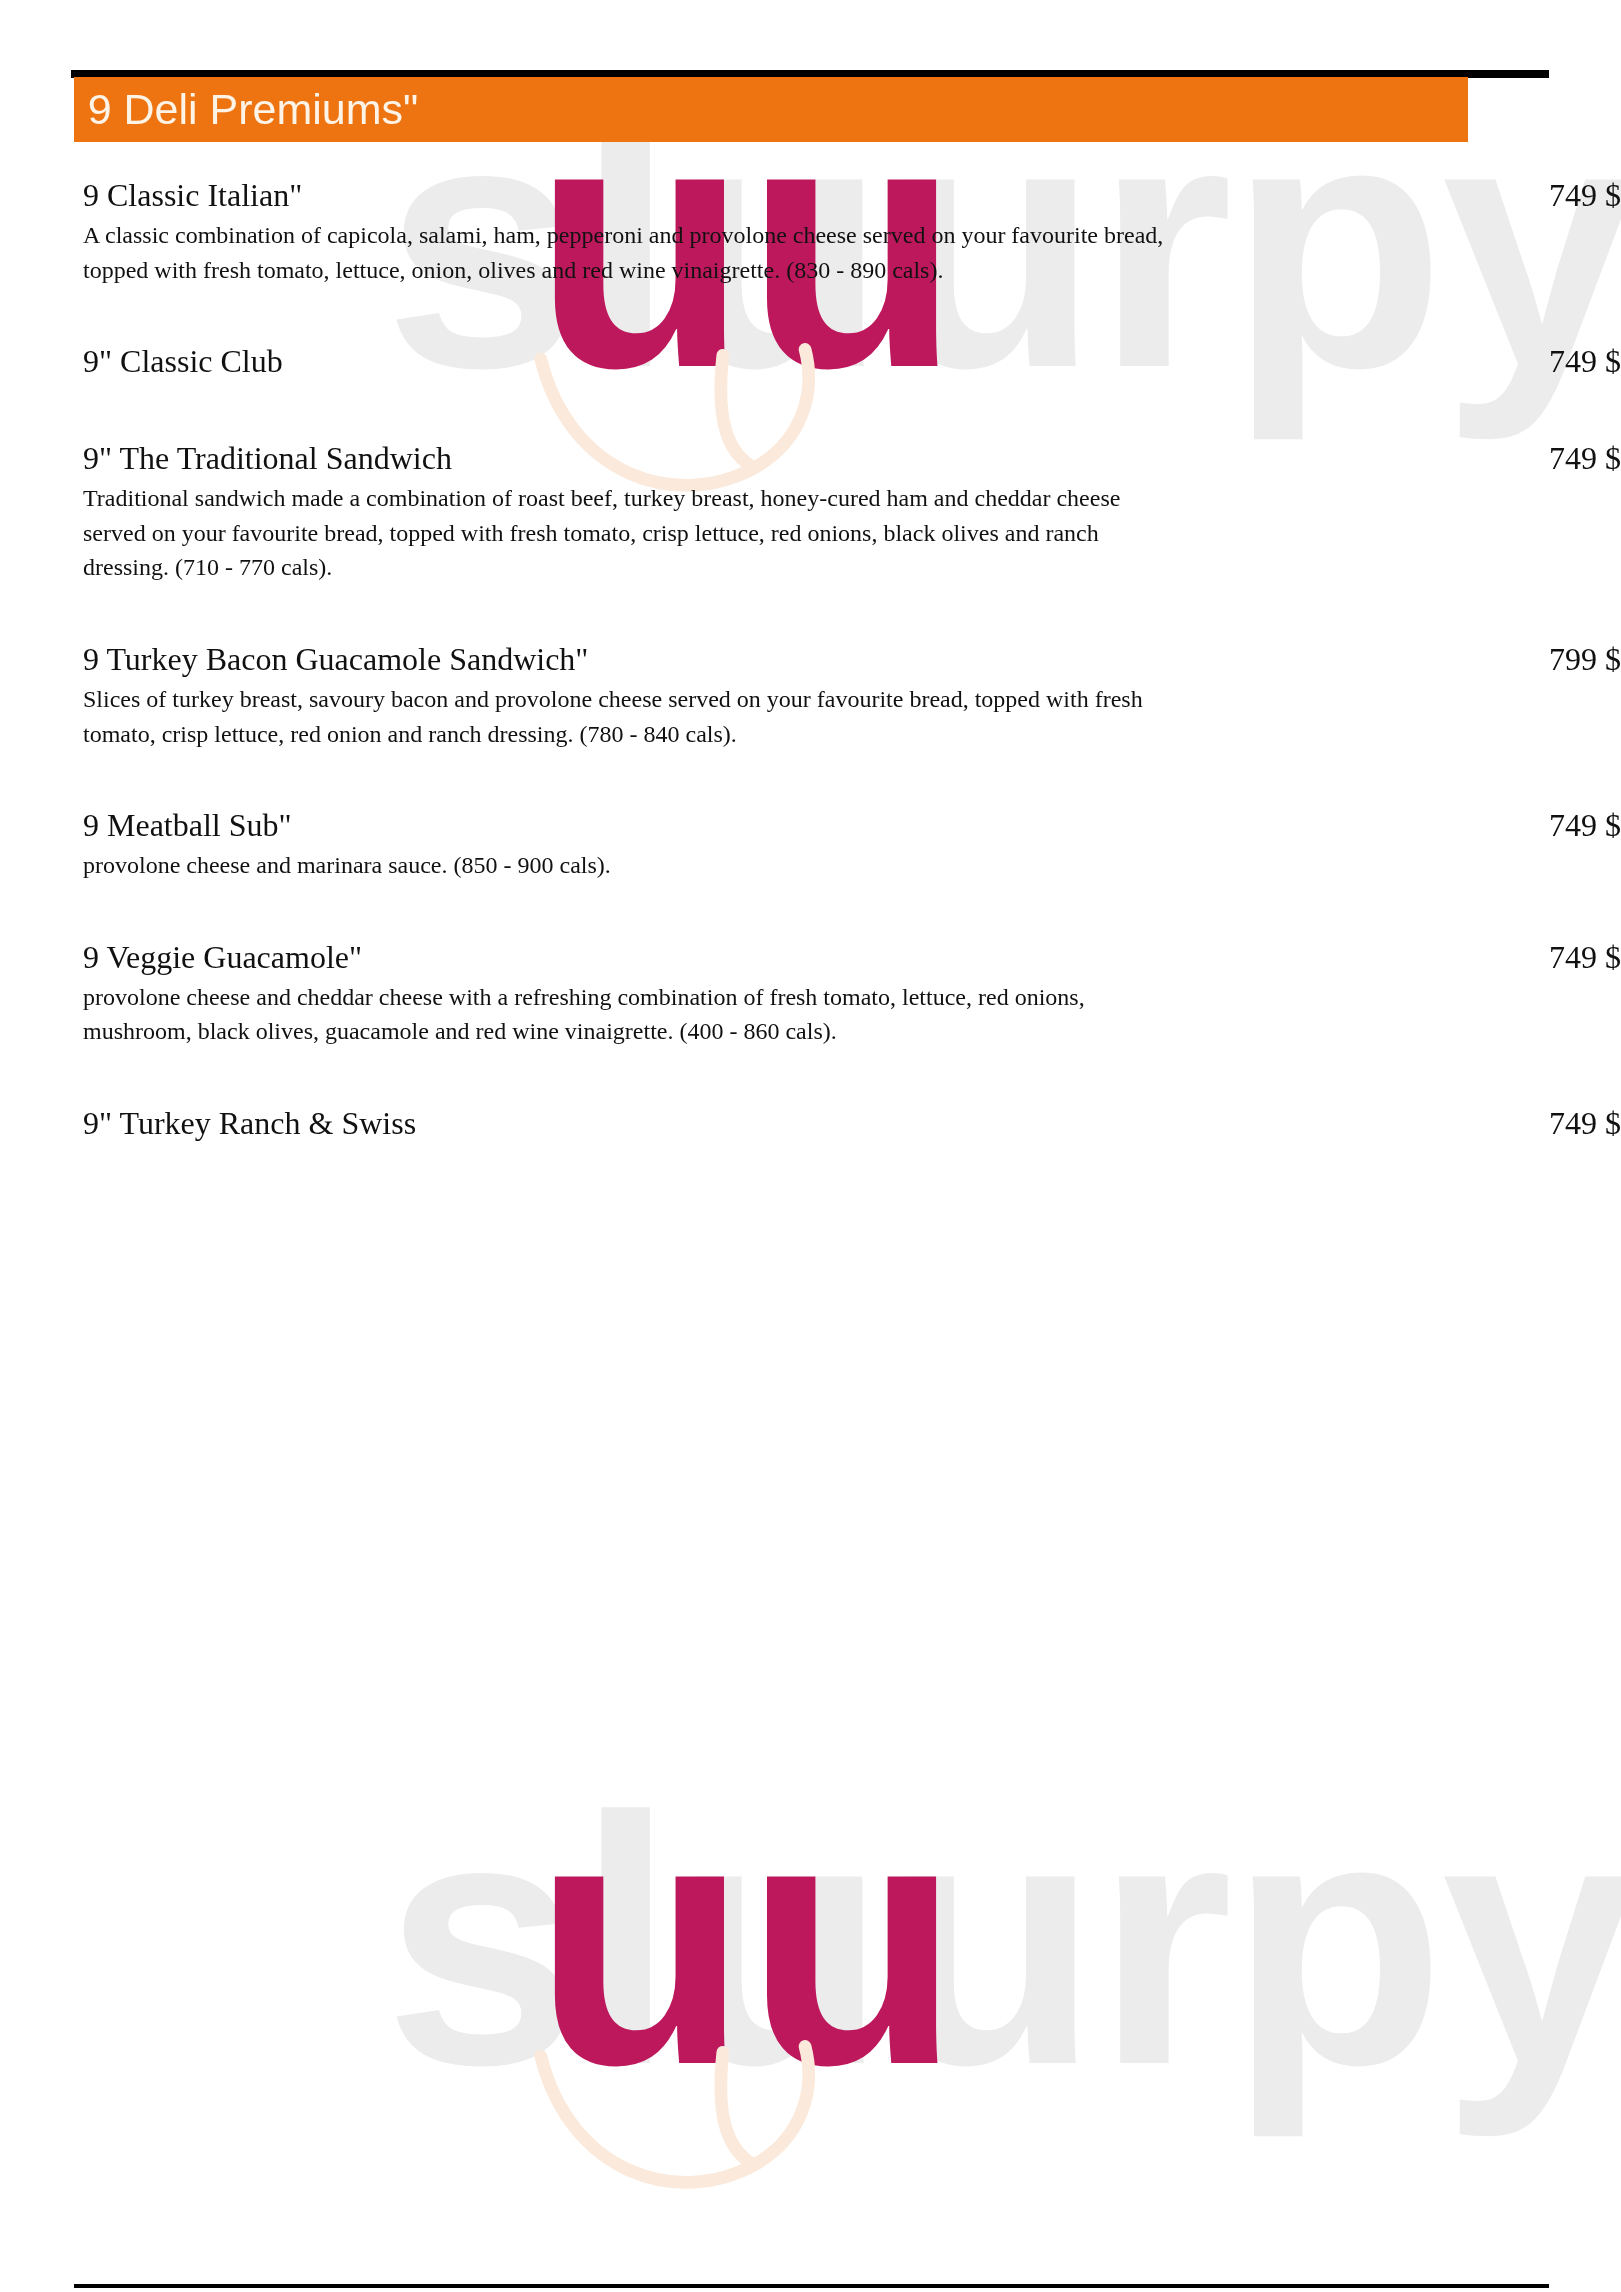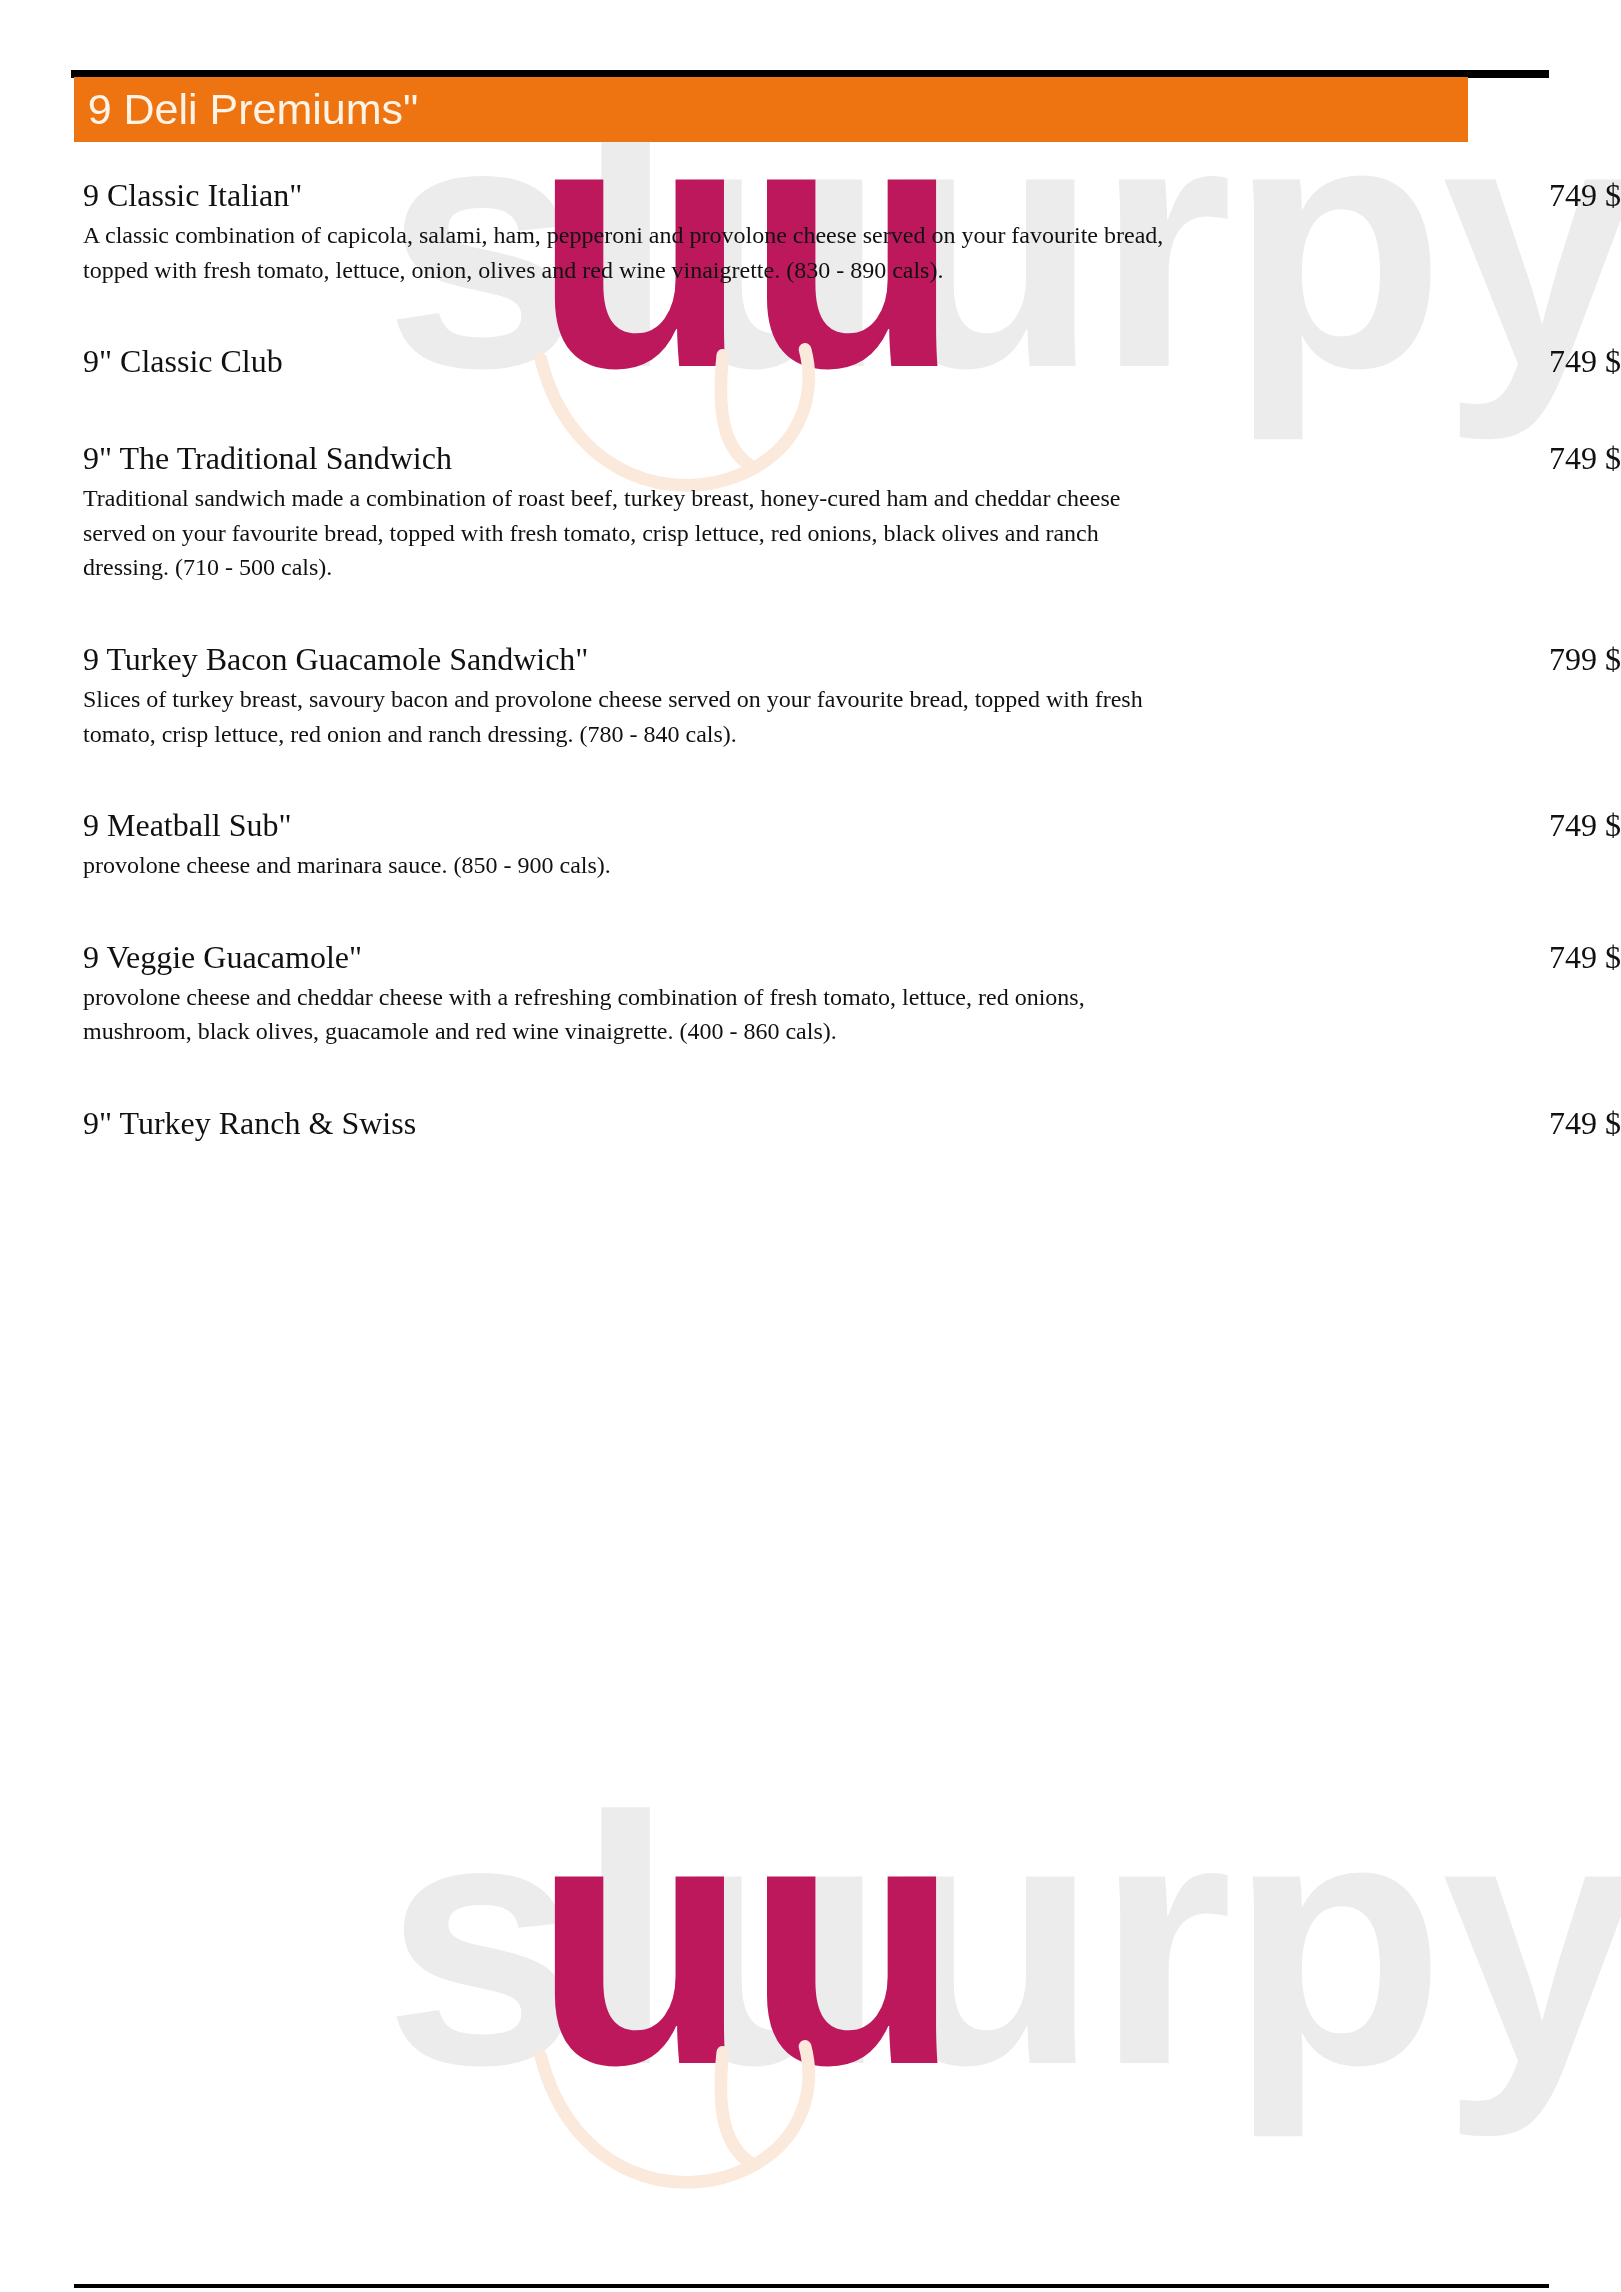--- a/index.html
+++ b/index.html
@@ -196,21 +196,21 @@
           <div class="item-body">
             <div class="item-name">9" Classic Club</div>
           </div>
           <div class="item-price">749 $</div>
         </div>
       </div>
       <div class="menu-item">
         <div class="item-row">
           <div class="item-body">
             <div class="item-name">9" The Traditional Sandwich</div>
-            <div class="item-desc">Traditional sandwich made a combination of roast beef, turkey breast, honey-cured ham and cheddar cheese served on your favourite bread, topped with fresh tomato, crisp lettuce, red onions, black olives and ranch dressing. (710 - 500 cals).</div>
+            <div class="item-desc">Traditional sandwich made a combination of roast beef, turkey breast, honey-cured ham and cheddar cheese served on your favourite bread, topped with fresh tomato, crisp lettuce, red onions, black olives and ranch dressing. (710 - 770 cals).</div>
           </div>
           <div class="item-price">749 $</div>
         </div>
       </div>
       <div class="menu-item">
         <div class="item-row">
           <div class="item-body">
             <div class="item-name">9 Turkey Bacon Guacamole Sandwich"</div>
             <div class="item-desc">Slices of turkey breast, savoury bacon and provolone cheese served on your favourite bread, topped with fresh tomato, crisp lettuce, red onion and ranch dressing. (780 - 840 cals).</div>
           </div>

